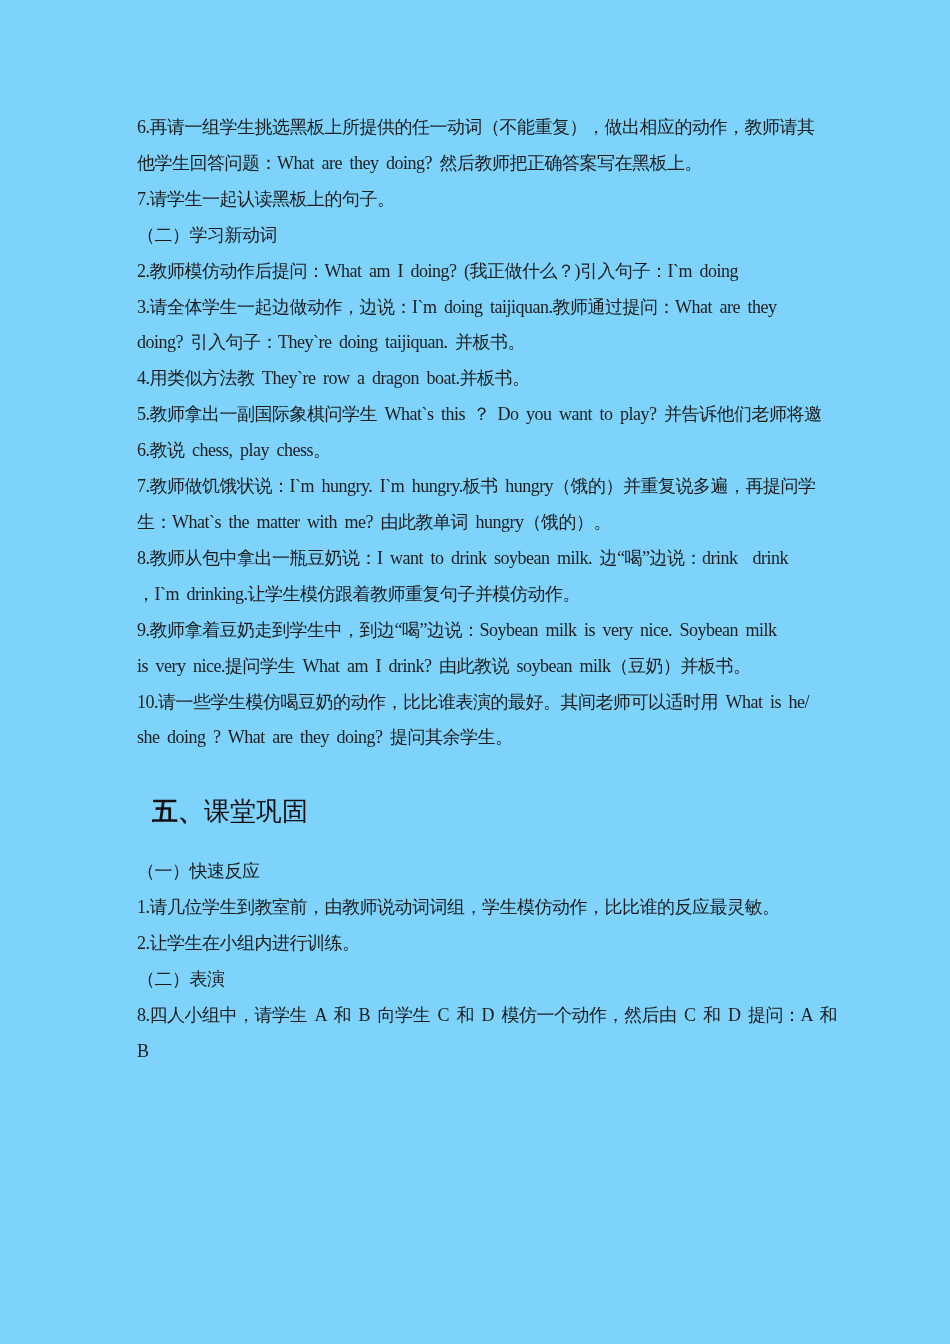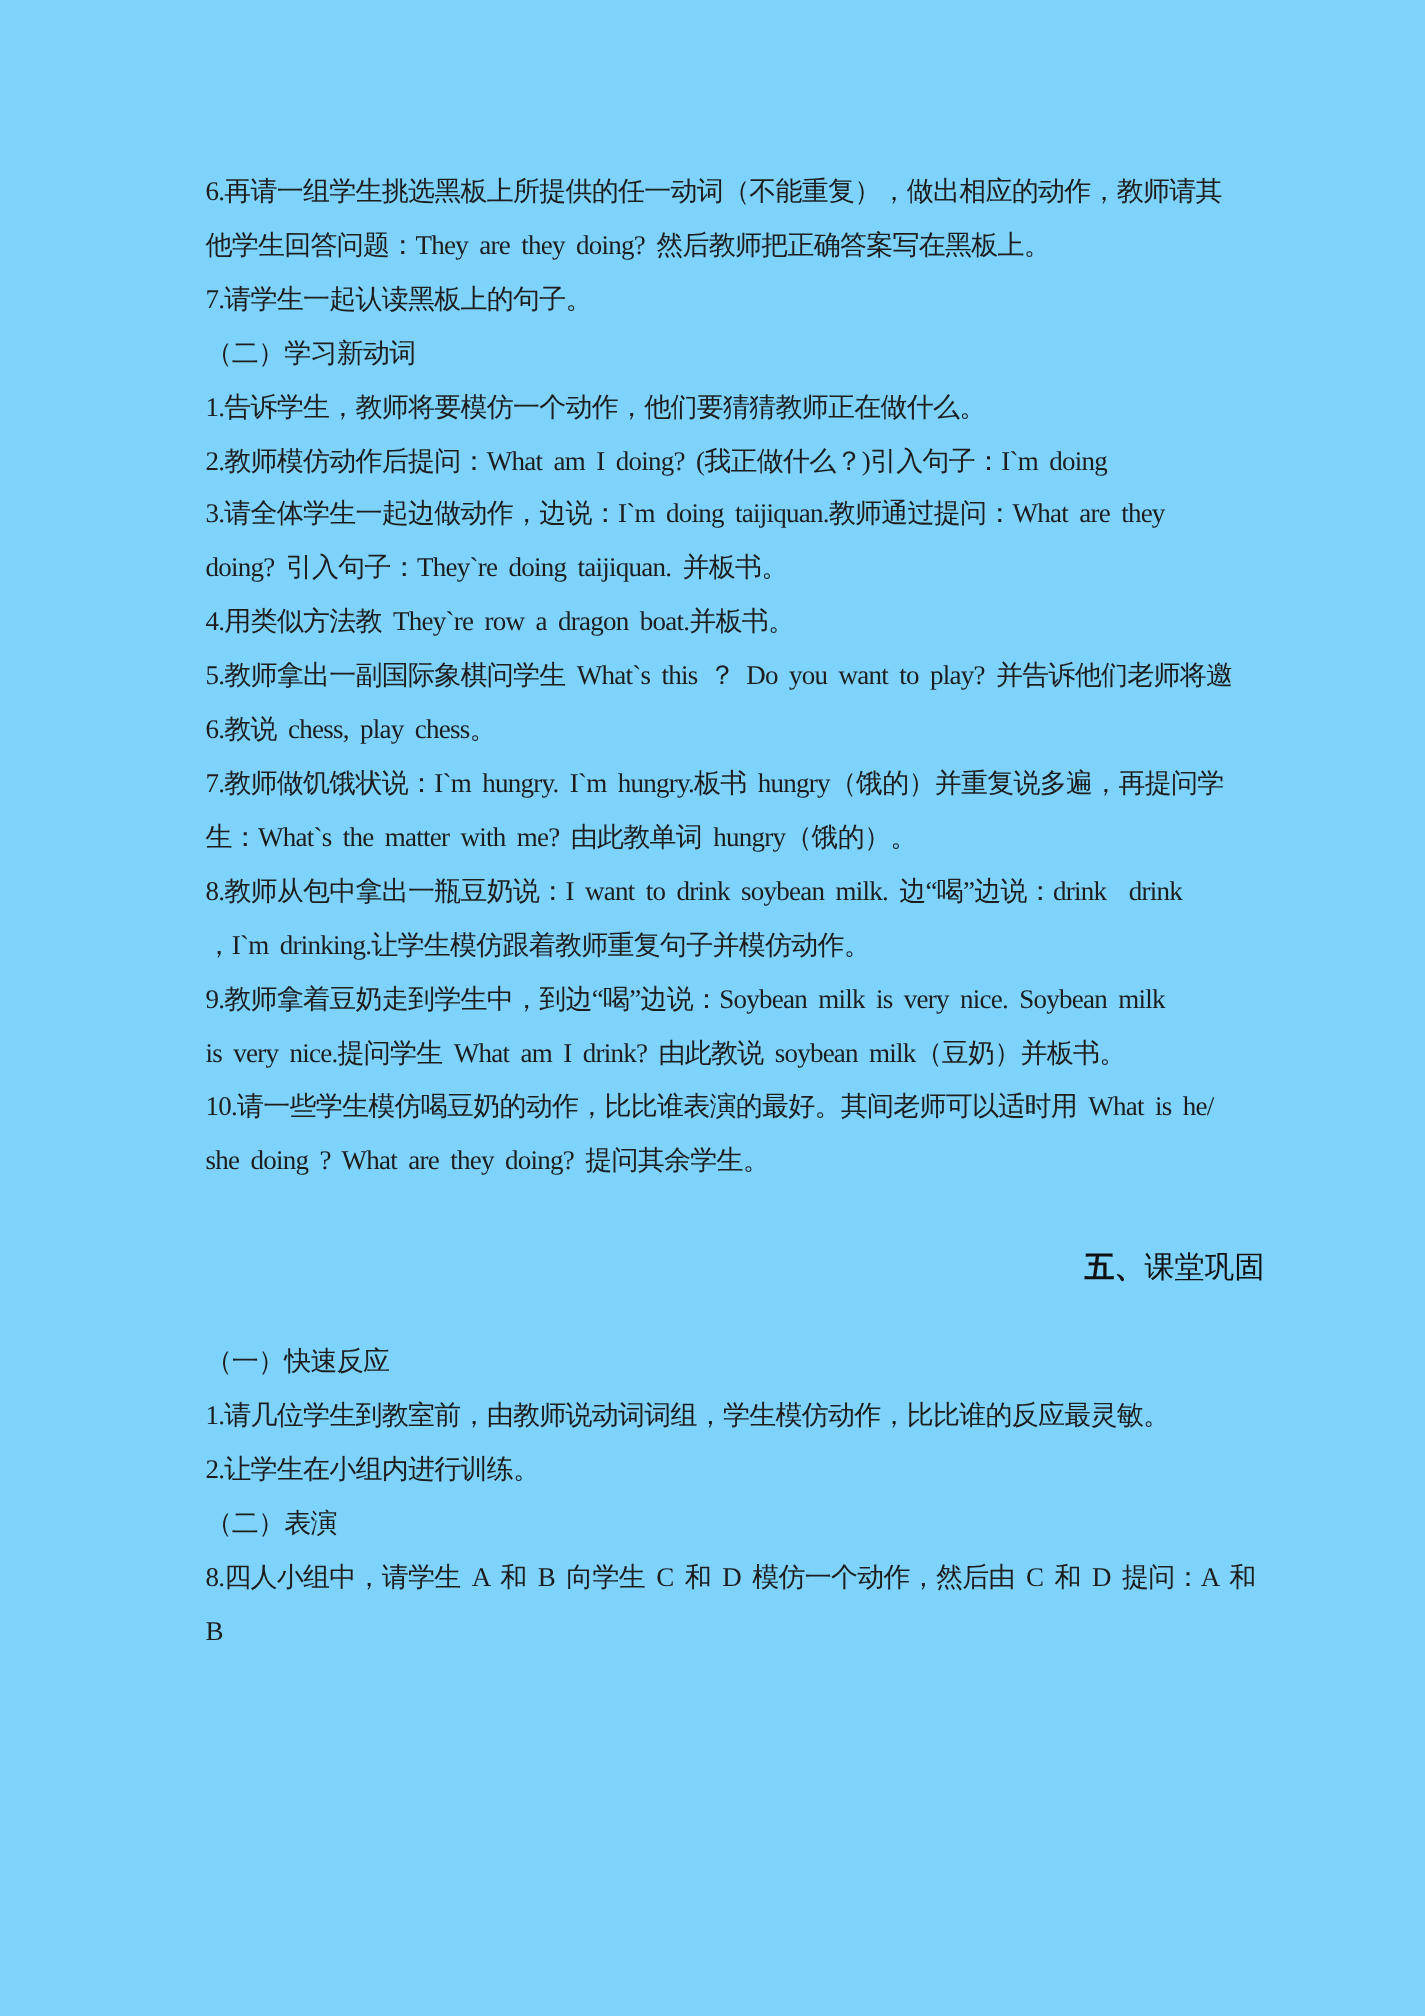--- a/index.html
+++ b/index.html
@@ -25,47 +25,45 @@
     font-size: 18px;
     letter-spacing: -0.5px;
     word-spacing: 3.5px;
     line-height: 35.9px;
     color: #1d1d1d;
     white-space: pre-wrap;
     text-align: left;
   }
   .heading {
     margin: 34px 0 22px 15px;
-    font-family: Liberation Mono, monospace;
-    font-size: 20px;
+    font-family: Liberation Sans, sans-serif;
+    font-size: 26px;
     line-height: 42px;
     color: #111111;
     font-weight: 400;
     letter-spacing: 0;
-    text-align: right;
   }
   .heading-num {
     font-weight: 700;
   }
   .heading-title {
     font-weight: 500;
   }
 </style>
 </head>
 <body>
 
 <div class="page">
   <div class="content">
 
     <div class="text-block">
         <div class="line">6.再请一组学生挑选黑板上所提供的任一动词（不能重复），做出相应的动作，教师请其</div>
-        <div class="line">他学生回答问题：They are they doing? 然后教师把正确答案写在黑板上。</div>
+        <div class="line">他学生回答问题：What are they doing? 然后教师把正确答案写在黑板上。</div>
         <div class="line">7.请学生一起认读黑板上的句子。</div>
         <div class="line">（二）学习新动词</div>
-        <div class="line">1.告诉学生，教师将要模仿一个动作，他们要猜猜教师正在做什么。</div>
         <div class="line">2.教师模仿动作后提问：What am I doing? (我正做什么？)引入句子：I`m doing</div>
         <div class="line">3.请全体学生一起边做动作，边说：I`m doing taijiquan.教师通过提问：What are they</div>
         <div class="line">doing? 引入句子：They`re doing taijiquan. 并板书。</div>
         <div class="line">4.用类似方法教 They`re row a dragon boat.并板书。</div>
         <div class="line">5.教师拿出一副国际象棋问学生 What`s this ？ Do you want to play? 并告诉他们老师将邀</div>
         <div class="line">6.教说 chess, play chess。</div>
         <div class="line">7.教师做饥饿状说：I`m hungry. I`m hungry.板书 hungry（饿的）并重复说多遍，再提问学</div>
         <div class="line">生：What`s the matter with me? 由此教单词 hungry（饿的）。</div>
         <div class="line">8.教师从包中拿出一瓶豆奶说：I want to drink soybean milk. 边“喝”边说：drink  drink</div>
         <div class="line">，I`m drinking.让学生模仿跟着教师重复句子并模仿动作。</div>

